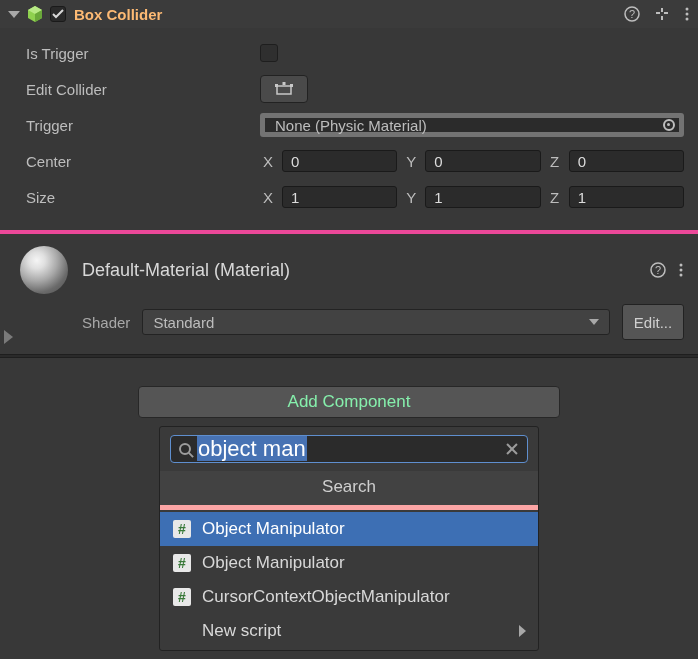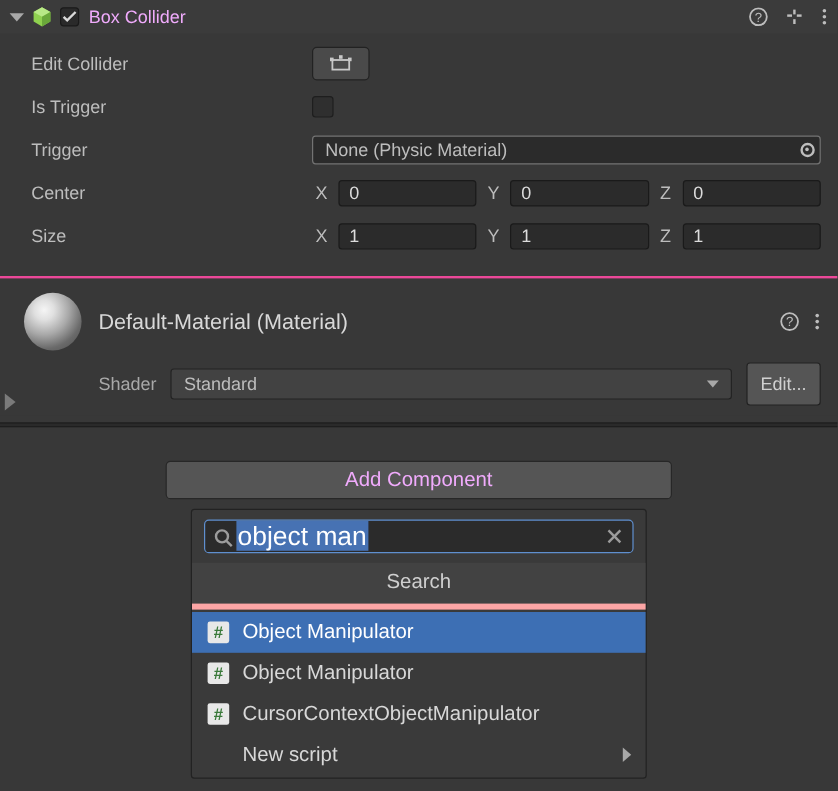--- a/index.html
+++ b/index.html
@@ -37,22 +37,22 @@
   .chk {
     width: 16px; height: 16px;
     background: #2a2a2a;
     border: 1px solid #1a1a1a;
     border-radius: 3px;
     margin-right: 8px;
     display: flex; align-items: center; justify-content: center;
   }
   .chk svg { display:block; }
   .comp-title {
-    color: #f0abfc;
-    font-weight: 400;
+    color: #fdba74;
+    font-weight: 700;
     flex: 1;
   }
   .hdr-icons {
     display: flex;
     gap: 14px;
     align-items: center;
     color: #bdbdbd;
   }
   .hdr-icons svg { display:block; }
 
@@ -84,21 +84,21 @@
     width: 18px; height: 18px;
     background: #2f2f2f;
     border: 1px solid #1e1e1e;
     border-radius: 3px;
   }
 
   .object-field {
     flex:1;
     height: 24px;
     background: #2b2b2b;
-    border: 1px solid #737373;
+    border: 5px solid #737373;
     border-radius: 3px;
     display: flex;
     align-items: center;
     padding: 0 4px 0 10px;
     color: #bdbdbd;
   }
   .object-field .spacer { flex:1; }
   .picker-dot {
     width: 12px; height: 12px;
     border: 2px solid #bdbdbd;
@@ -130,21 +130,21 @@
     padding: 0 8px;
     color: #dcdcdc;
     display:flex; align-items:center;
   }
 
   
   .material-section {
     background: #383838;
     padding: 12px 14px 8px 20px;
     position: relative;
-    border-top: 2px solid #ec4899;
+    border-top: 4px solid #ec4899;
   }
   .mat-header {
     display:flex;
     align-items:center;
     gap: 14px;
   }
   .sphere {
     width: 48px; height: 48px;
     border-radius: 50%;
     background: radial-gradient(circle at 35% 30%, #f5f5f5 0%, #e0e0e0 18%, #a8a8a8 45%, #6a6a6a 70%, #4a4a4a 100%);
@@ -212,21 +212,21 @@
     display:flex;
     flex-direction: column;
     align-items:center;
   }
   .add-comp-btn {
     width: 422px;
     height: 32px;
     background: #555;
     border: 1px solid #272727;
     border-radius: 4px;
-    color: #f0abfc;
+    color: #86efac;
     font-size: 17px;
     display:flex;align-items:center;justify-content:center;
   }
   .popup {
     margin-top: 8px;
     width: 380px;
     background: #3a3a3a;
     border: 1px solid #222;
     border-radius: 3px;
   }
@@ -351,37 +351,37 @@
     <svg width="6" height="16" viewBox="0 0 6 16">
         <circle cx="3" cy="3" r="1.5" fill="#bdbdbd"></circle>
         <circle cx="3" cy="8" r="1.5" fill="#bdbdbd"></circle>
         <circle cx="3" cy="13" r="1.5" fill="#bdbdbd"></circle>
       </svg>
   </div>
 </div>
 
 <div class="inspector-body">
   <div class="row">
+    <div class="row-label">Is Trigger</div>
+    <div class="row-value">
+      <div class="checkbox-sm"></div>
+    </div>
+  </div>
+
+  <div class="row">
     <div class="row-label">Edit Collider</div>
     <div class="row-value">
       <div class="edit-collider-btn">
         <svg width="22" height="18" viewBox="0 0 22 18">
           <rect x="4" y="6" width="14" height="8" fill="none" stroke="#c8c8c8" stroke-width="1.5"></rect>
           <rect x="2" y="4" width="3" height="3" fill="#c8c8c8"></rect>
           <rect x="17" y="4" width="3" height="3" fill="#c8c8c8"></rect>
           <rect x="9.5" y="2" width="3" height="3" fill="#c8c8c8"></rect>
         </svg>
       </div>
-    </div>
-  </div>
-
-  <div class="row">
-    <div class="row-label">Is Trigger</div>
-    <div class="row-value">
-      <div class="checkbox-sm"></div>
     </div>
   </div>
 
   <div class="row">
     <div class="row-label">Trigger</div>
     <div class="row-value">
       <div class="object-field">
         <span>None (Physic Material)</span>
         <span class="spacer"></span>
         <span class="picker-dot"></span>

